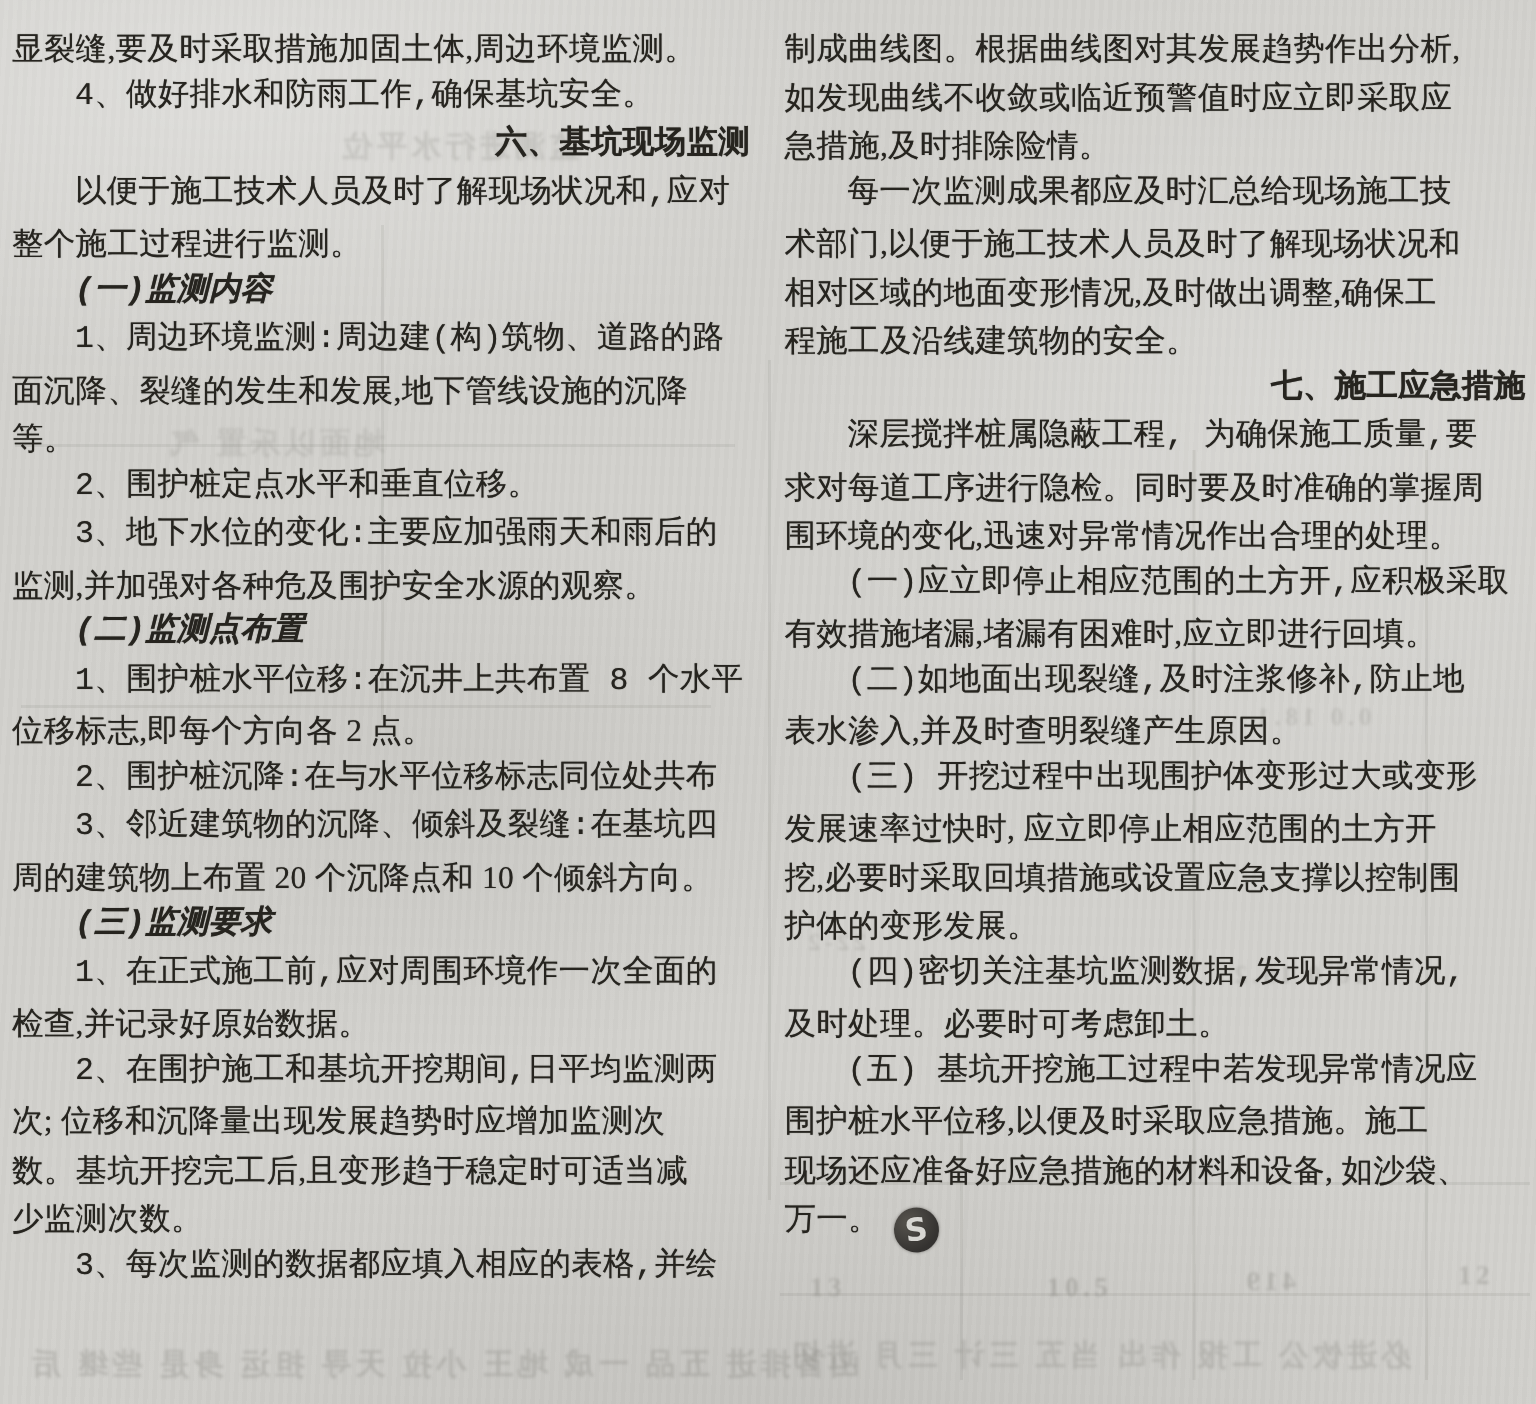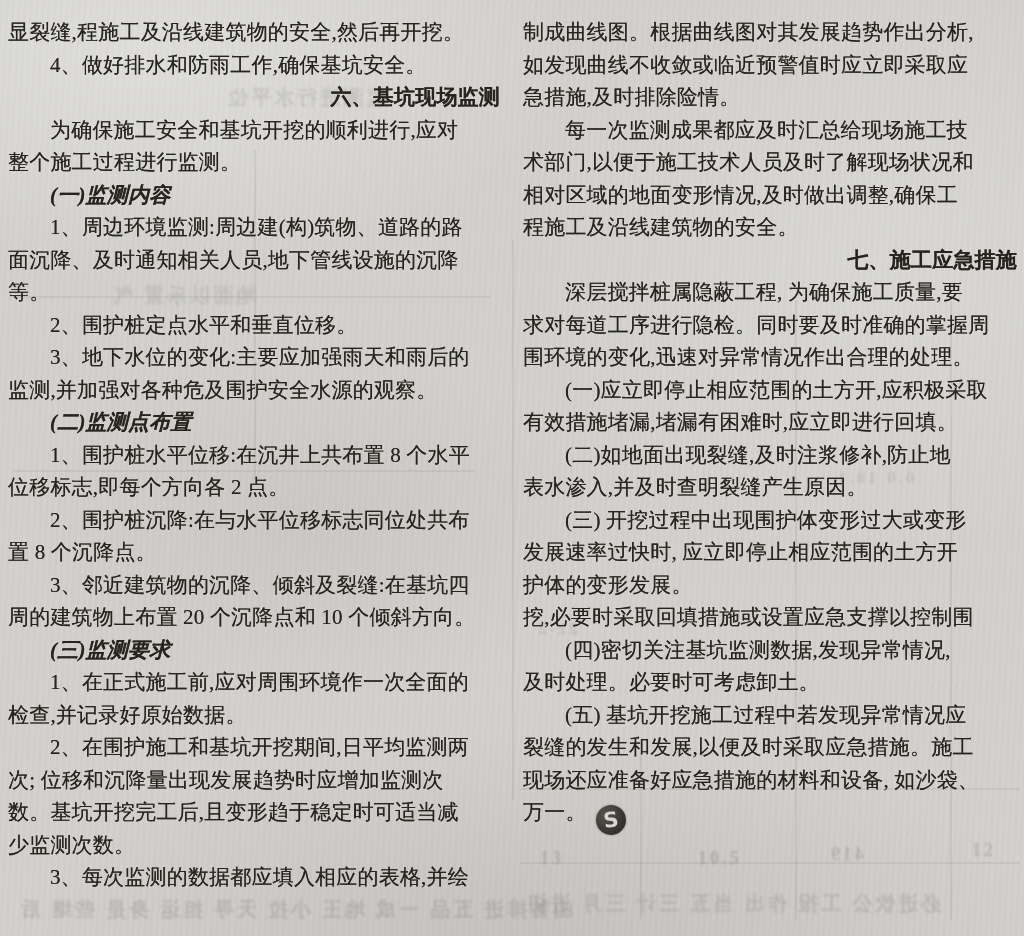--- a/index.html
+++ b/index.html
@@ -23,21 +23,21 @@
     font-size:21px;
     line-height:32.5px;
     letter-spacing:.2px;
   }
   .col-left{left:8px;width:492px;}
   .col-right{left:523px;width:494px;}
   .line{
     white-space:nowrap;
     text-shadow:0 0 .6px rgba(25,24,20,.65);
   }
-  .line.i,.line.h,.line.k{text-indent:42px;}
+  .line.i,.line.h,.line.k{text-indent:42px;font-family:Liberation Mono, monospace;}
   .line.h{font-weight:bold;text-align:right;}
   .line.k{font-weight:bold;font-style:italic;}
   .endmark{
     display:inline-flex;align-items:center;justify-content:center;
     width:30px;height:30px;margin-left:9px;
     background:radial-gradient(circle at 35% 30%, #57544e, #343230 70%);
     border-radius:50%;
     color:#d7d6d2;
     font-weight:bold;font-size:21px;font-style:normal;
     font-family:"DejaVu Sans","Liberation Sans",sans-serif;
@@ -82,37 +82,36 @@
       <span class="ghost" style="left: 698px; top: 848px; font-size: 18px; opacity: 0.34;">10.5</span>
       <span class="ghost mir" style="left: 828px; top: 844px; font-size: 18px; opacity: 0.3;">419</span>
       <span class="ghost" style="left: 540px; top: 848px; font-size: 18px; opacity: 0.3;">13</span>
       <span class="ghost" style="left: 972px; top: 840px; font-size: 18px; opacity: 0.3;">12</span>
       <span class="ghost mir" style="left: 820px; top: 640px; font-size: 17px; opacity: 0.2;">18.0  19.2</span>
       <span class="ghost mir" style="left: 835px; top: 468px; font-size: 17px; opacity: 0.2;">0.0  18.1</span>
       <span class="ghost mir" style="left: 536px; top: 620px; font-size: 16px; opacity: 0.2;">22-2</span>
     </div>
 
   <div class="col col-left">
-      <div class="line b">显裂缝,程施工及沿线建筑物的安全,然后再开挖。</div>
+      <div class="line b">显裂缝,要及时采取措施加固土体,周边环境监测。</div>
       <div class="line i">4、做好排水和防雨工作,确保基坑安全。</div>
       <div class="line h">六、基坑现场监测</div>
-      <div class="line i">为确保施工安全和基坑开挖的顺利进行,应对</div>
+      <div class="line i">以便于施工技术人员及时了解现场状况和,应对</div>
       <div class="line b">整个施工过程进行监测。</div>
       <div class="line k">(一)监测内容</div>
       <div class="line i">1、周边环境监测:周边建(构)筑物、道路的路</div>
-      <div class="line b">面沉降、及时通知相关人员,地下管线设施的沉降</div>
+      <div class="line b">面沉降、裂缝的发生和发展,地下管线设施的沉降</div>
       <div class="line b">等。</div>
       <div class="line i">2、围护桩定点水平和垂直位移。</div>
       <div class="line i">3、地下水位的变化:主要应加强雨天和雨后的</div>
       <div class="line b">监测,并加强对各种危及围护安全水源的观察。</div>
       <div class="line k">(二)监测点布置</div>
       <div class="line i">1、围护桩水平位移:在沉井上共布置 8 个水平</div>
       <div class="line b">位移标志,即每个方向各 2 点。</div>
       <div class="line i">2、围护桩沉降:在与水平位移标志同位处共布</div>
-      <div class="line b">置 8 个沉降点。</div>
       <div class="line i">3、邻近建筑物的沉降、倾斜及裂缝:在基坑四</div>
       <div class="line b">周的建筑物上布置 20 个沉降点和 10 个倾斜方向。</div>
       <div class="line k">(三)监测要求</div>
       <div class="line i">1、在正式施工前,应对周围环境作一次全面的</div>
       <div class="line b">检查,并记录好原始数据。</div>
       <div class="line i">2、在围护施工和基坑开挖期间,日平均监测两</div>
       <div class="line b">次; 位移和沉降量出现发展趋势时应增加监测次</div>
       <div class="line b">数。基坑开挖完工后,且变形趋于稳定时可适当减</div>
       <div class="line b">少监测次数。</div>
       <div class="line i">3、每次监测的数据都应填入相应的表格,并绘</div>
@@ -128,23 +127,23 @@
       <div class="line h">七、施工应急措施</div>
       <div class="line i">深层搅拌桩属隐蔽工程, 为确保施工质量,要</div>
       <div class="line b">求对每道工序进行隐检。同时要及时准确的掌握周</div>
       <div class="line b">围环境的变化,迅速对异常情况作出合理的处理。</div>
       <div class="line i">(一)应立即停止相应范围的土方开,应积极采取</div>
       <div class="line b">有效措施堵漏,堵漏有困难时,应立即进行回填。</div>
       <div class="line i">(二)如地面出现裂缝,及时注浆修补,防止地</div>
       <div class="line b">表水渗入,并及时查明裂缝产生原因。</div>
       <div class="line i">(三) 开挖过程中出现围护体变形过大或变形</div>
       <div class="line b">发展速率过快时, 应立即停止相应范围的土方开</div>
+      <div class="line b">挖,必要时采取回填措施或设置应急支撑以控制围</div>
       <div class="line b">护体的变形发展。</div>
-      <div class="line b">挖,必要时采取回填措施或设置应急支撑以控制围</div>
       <div class="line i">(四)密切关注基坑监测数据,发现异常情况,</div>
       <div class="line b">及时处理。必要时可考虑卸土。</div>
       <div class="line i">(五) 基坑开挖施工过程中若发现异常情况应</div>
-      <div class="line b">裂缝的发生和发展,以便及时采取应急措施。施工</div>
+      <div class="line b">围护桩水平位移,以便及时采取应急措施。施工</div>
       <div class="line b">现场还应准备好应急措施的材料和设备, 如沙袋、</div>
       <div class="line b">万一。<span class="endmark">S</span></div>
     </div>
 
 </div>
 
 </body></html>

